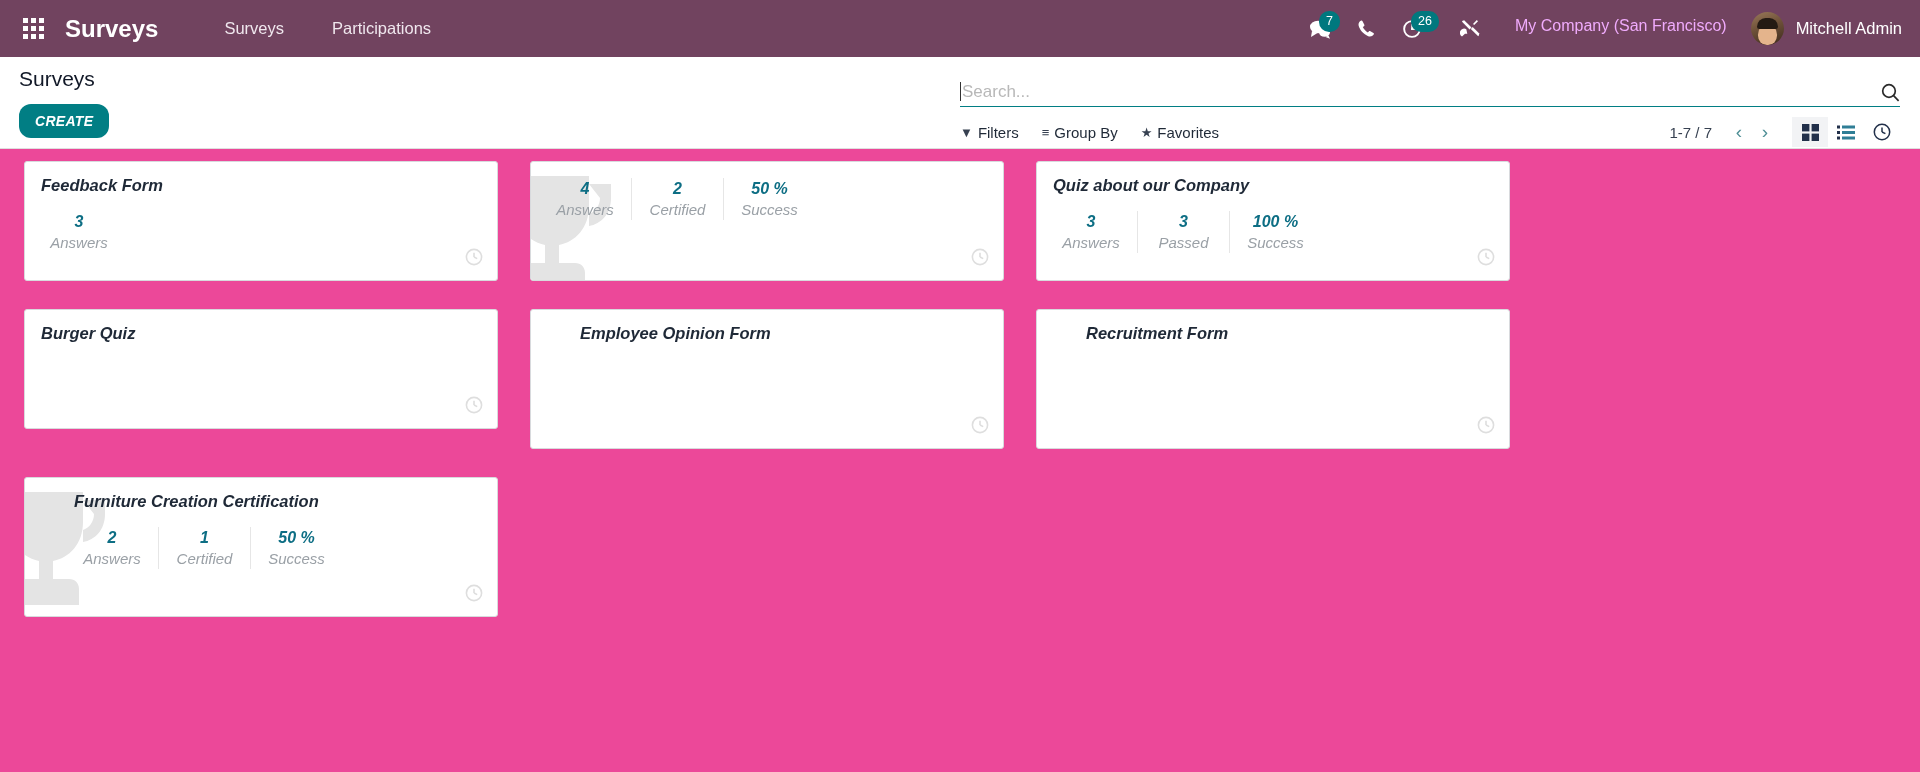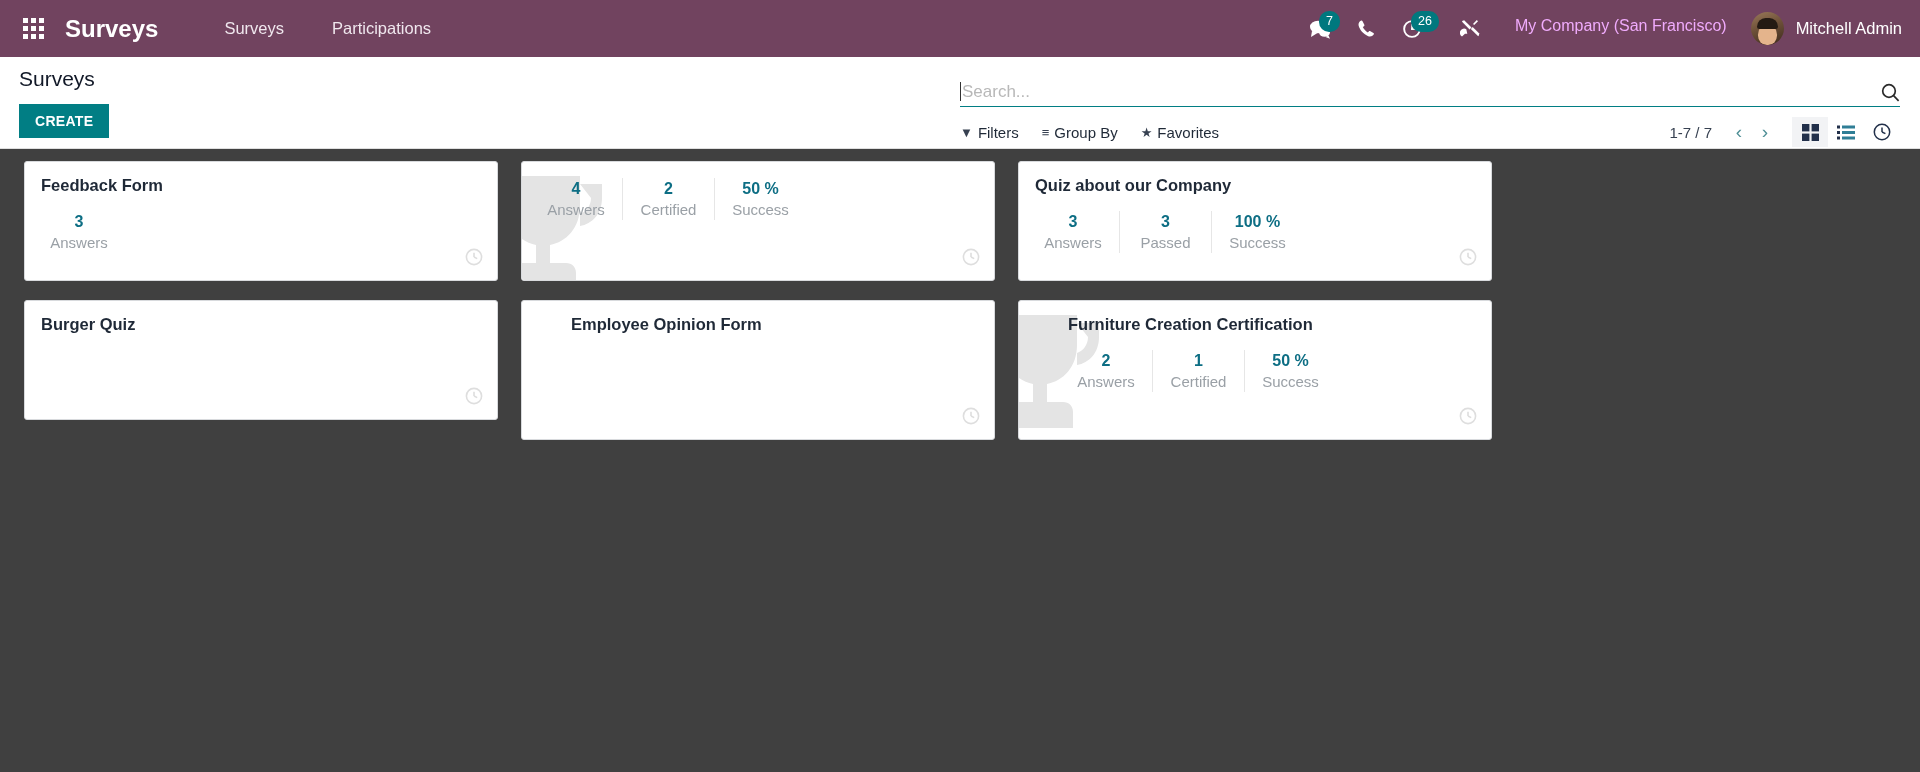--- a/index.html
+++ b/index.html
@@ -113,21 +113,22 @@
   .create-btn {
     background: #017e84;
     color: #ffffff;
     border: none;
     font-size: 14px;
     font-weight: bold;
     letter-spacing: .3px;
     padding: 9px 16px;
     cursor: pointer;
     font-family: "Liberation Sans", sans-serif;
-    border-radius: 0;
+    border-radius: 12px;
+    font-style: italic;
   }
 
   .cp-right {
     position: absolute;
     left: 960px; right: 20px; top: 0;
   }
   .searchrow {
     display: flex; align-items: flex-end;
     border-bottom: 1px solid #017e84;
     height: 36px;
@@ -181,28 +182,29 @@
   .view-switch { display: flex; align-items: center; margin-left: 14px; }
   .vbtn {
     width: 36px; height: 30px;
     display: flex; align-items: center; justify-content: center;
     cursor: pointer;
   }
   .vbtn.active { background: #f2f3f5; }
 
   
   .kanban {
-    background: #404040;
+    background: #ec4899;
     padding: 12px 16px 0 16px;
     display: flex;
     flex-wrap: wrap;
-    gap: 7px;
+    gap: 16px;
     height: calc(772px - 57px - 92px);
     align-content: flex-start;
     overflow: hidden;
+    font-style: italic;
   }
   .kcard {
     width: 474px;
     margin: 0 8px 12px 8px;
     background: #ffffff;
     border: 1px solid #d8dadd;
     border-radius: 3px;
     position: relative;
     height: 120px;
     overflow: hidden;
@@ -469,20 +471,28 @@
     </div>
     <div class="kcard tall">
       <div class="kcard-title">Employee Opinion Form</div>
       <span class="clock-corner"><svg width="18" height="18" viewBox="0 0 18 18">
           <circle cx="9" cy="9" r="7.6" fill="none" stroke="currentColor" stroke-width="1.6"></circle>
           <line x1="9" y1="9" x2="9" y2="4.8" stroke="currentColor" stroke-width="1.6"></line>
           <line x1="9" y1="9" x2="12.2" y2="10.6" stroke="currentColor" stroke-width="1.6"></line>
         </svg></span>
     </div>
     <div class="kcard tall">
+      <div class="kcard-title">Recruitment Form</div>
+      <span class="clock-corner"><svg width="18" height="18" viewBox="0 0 18 18">
+          <circle cx="9" cy="9" r="7.6" fill="none" stroke="currentColor" stroke-width="1.6"></circle>
+          <line x1="9" y1="9" x2="9" y2="4.8" stroke="currentColor" stroke-width="1.6"></line>
+          <line x1="9" y1="9" x2="12.2" y2="10.6" stroke="currentColor" stroke-width="1.6"></line>
+        </svg></span>
+    </div>
+    <div class="kcard tall">
       <svg class="trophy" viewBox="0 0 120 132">
         <path fill="currentColor" d="M14 6 h74 v30 c0 22 -14 36 -30 39 v18 h16 c6 0 10 4 10 10 v16 h-66 v-16 c0 -6 4 -10 10 -10 h16 v-18 c-16 -3 -30 -17 -30 -39 z M88 14 h22 v14 c0 16 -10 26 -22 28 v-12 c6 -2 11 -8 11 -16 z"></path>
       </svg>
       <div class="kcard-title">Furniture Creation Certification</div>
       <div class="kstats">
         <div class="kstat">
           <div class="kstat-val">2</div>
           <div class="kstat-lbl">Answers</div>
         </div>
         <div class="kstat">

